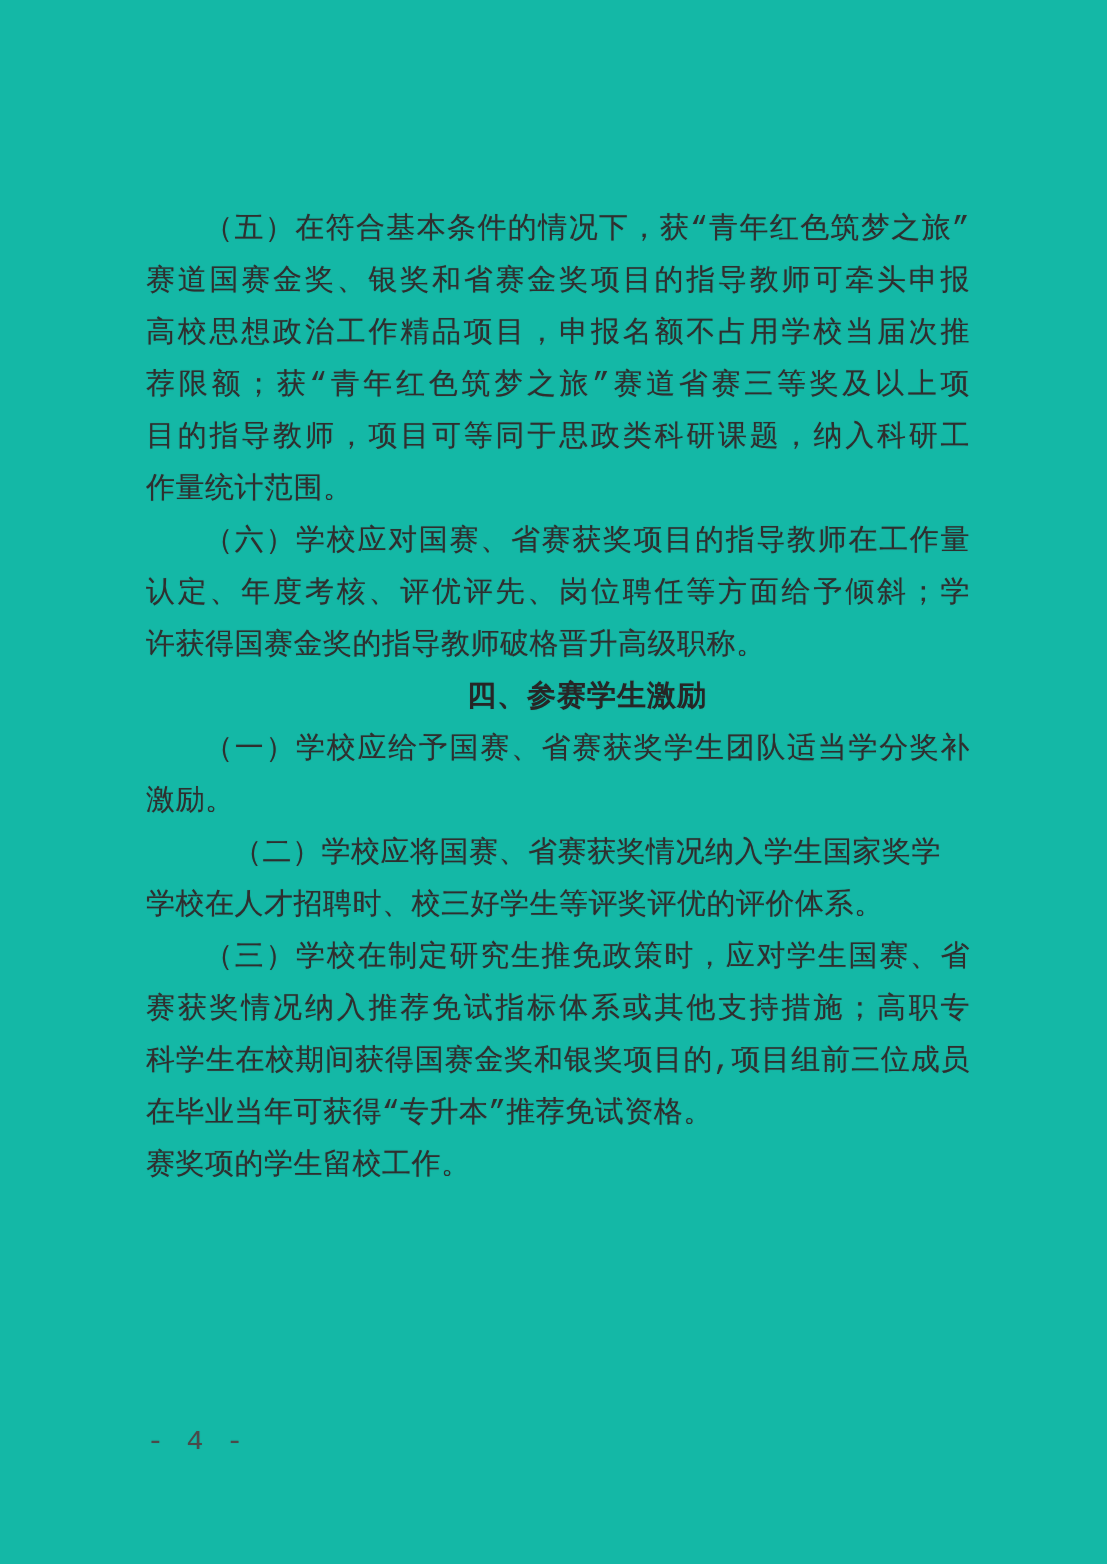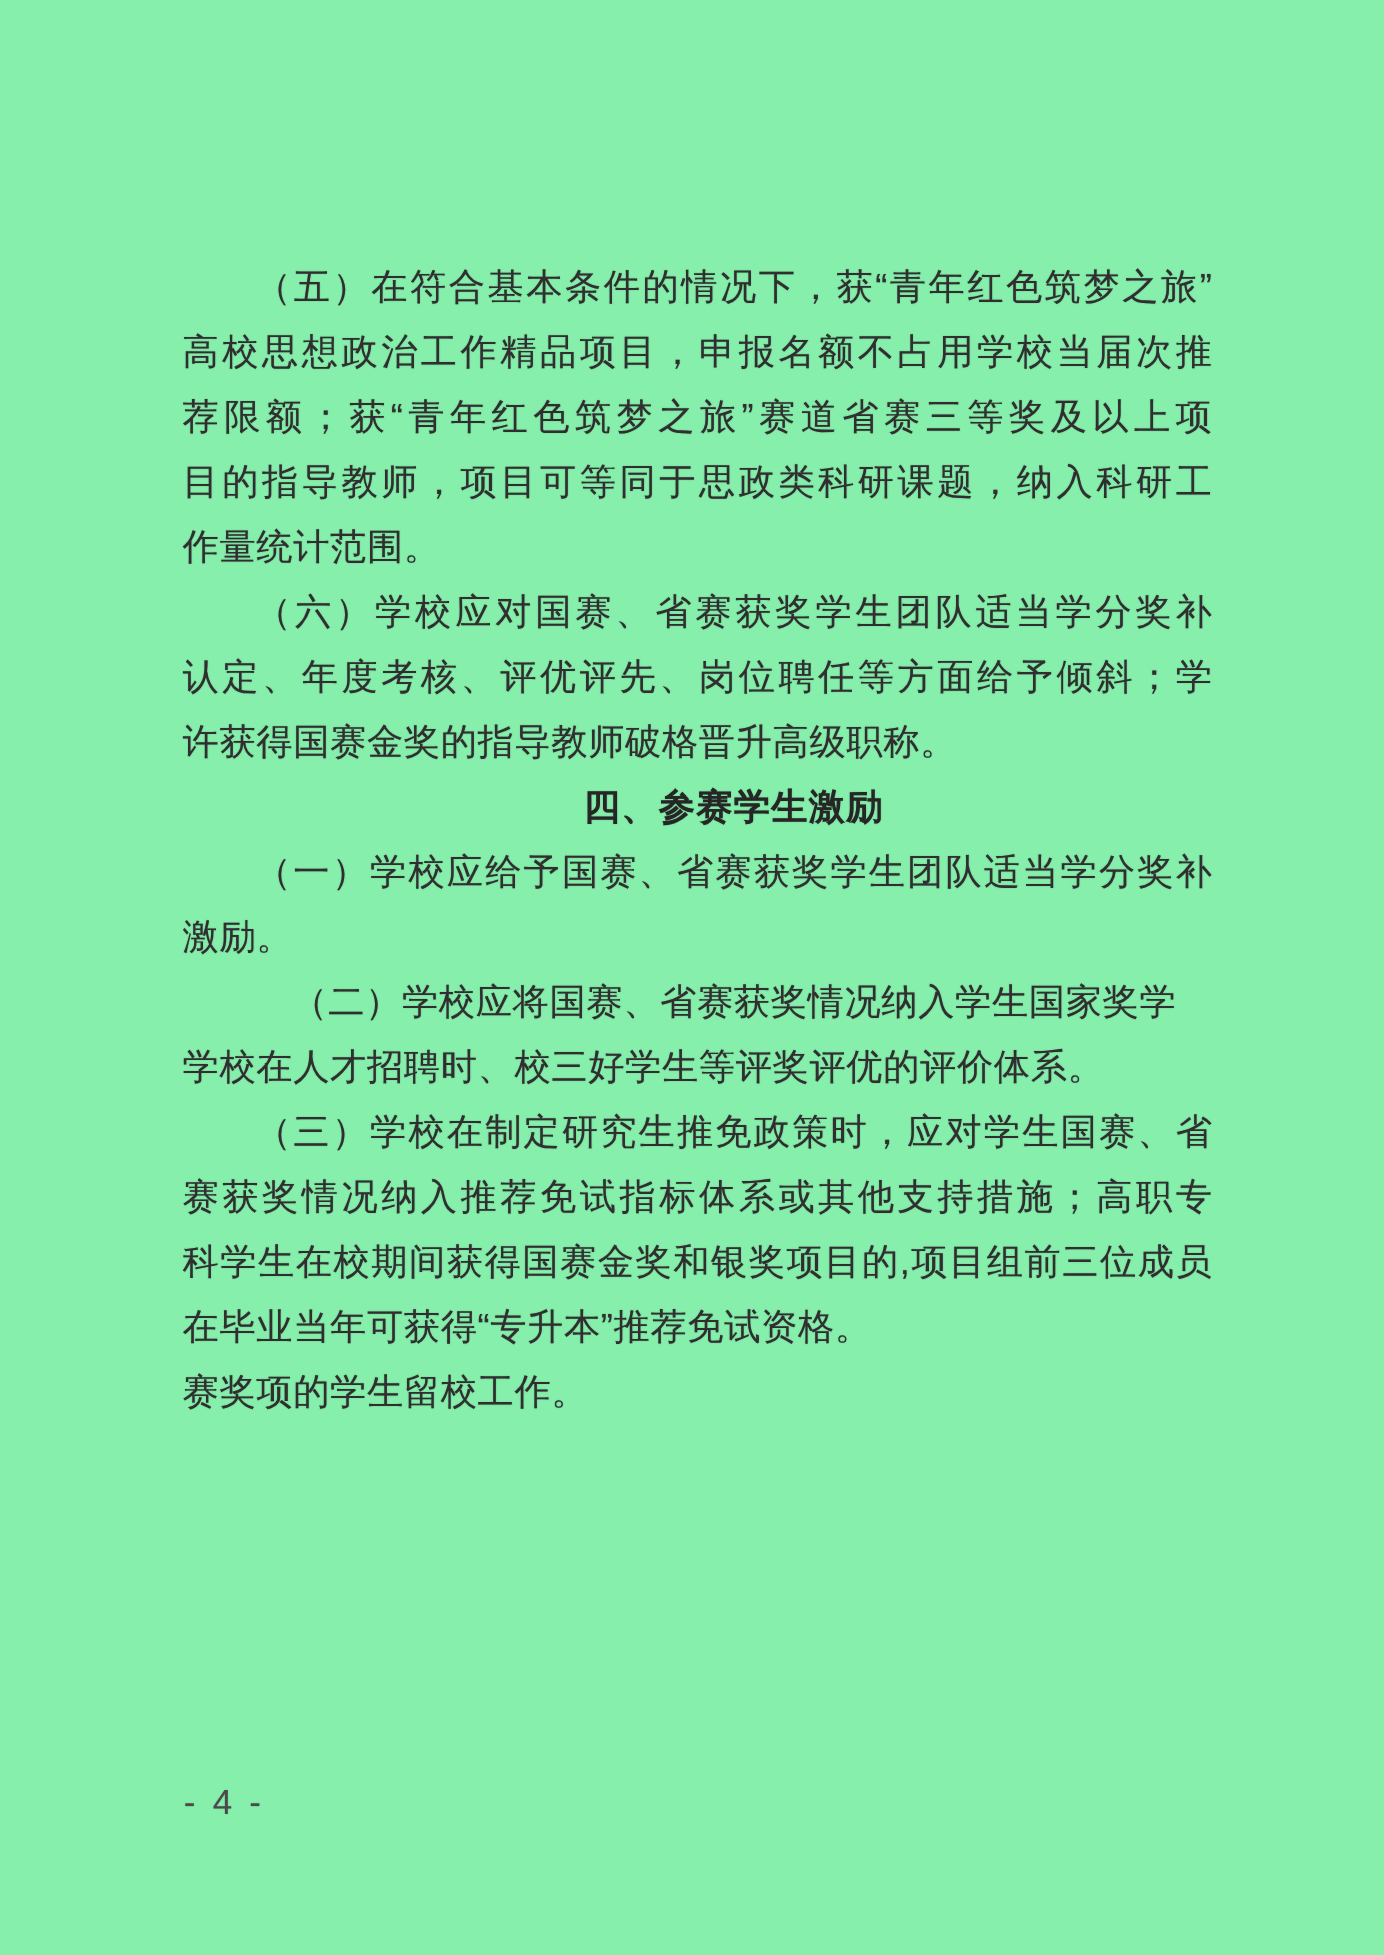--- a/index.html
+++ b/index.html
@@ -5,23 +5,23 @@
   html, body {
     margin: 0;
     padding: 0;
     background: #e9e9e9;
   }
   .page {
     position: relative;
     width: 1107px;
     height: 1564px;
     margin: 0 auto;
-    background: #86efac;
+    background: #14b8a6;
     overflow: hidden;
-    font-family: Liberation Sans, sans-serif;
+    font-family: Liberation Mono, monospace;
     color: #2f2f2f;
   }
   .text-block {
     position: absolute;
     left: 146px;
     top: 204px;
     width: 824px;
   }
   .para { margin: 0; padding: 0; }
   .line {
@@ -58,28 +58,29 @@
   }
 </style>
 </head>
 <body>
 
 <div class="page">
   <div class="text-block">
 
     <div class="para">
       <div class="line full indent">（五）在符合基本条件的情况下，获“青年红色筑梦之旅”</div>
+      <div class="line full">赛道国赛金奖、银奖和省赛金奖项目的指导教师可牵头申报</div>
       <div class="line full">高校思想政治工作精品项目，申报名额不占用学校当届次推</div>
       <div class="line full">荐限额；获“青年红色筑梦之旅”赛道省赛三等奖及以上项</div>
       <div class="line full">目的指导教师，项目可等同于思政类科研课题，纳入科研工</div>
       <div class="line">作量统计范围。</div>
     </div>
 
     <div class="para">
-      <div class="line full indent">（六）学校应对国赛、省赛获奖学生团队适当学分奖补</div>
+      <div class="line full indent">（六）学校应对国赛、省赛获奖项目的指导教师在工作量</div>
       <div class="line full">认定、年度考核、评优评先、岗位聘任等方面给予倾斜；学</div>
       <div class="line">许获得国赛金奖的指导教师破格晋升高级职称。</div>
     </div>
 
     <div class="line heading indent">四、参赛学生激励</div>
 
     <div class="para">
       <div class="line full indent">（一）学校应给予国赛、省赛获奖学生团队适当学分奖补</div>
       <div class="line">激励。</div>
     </div>

